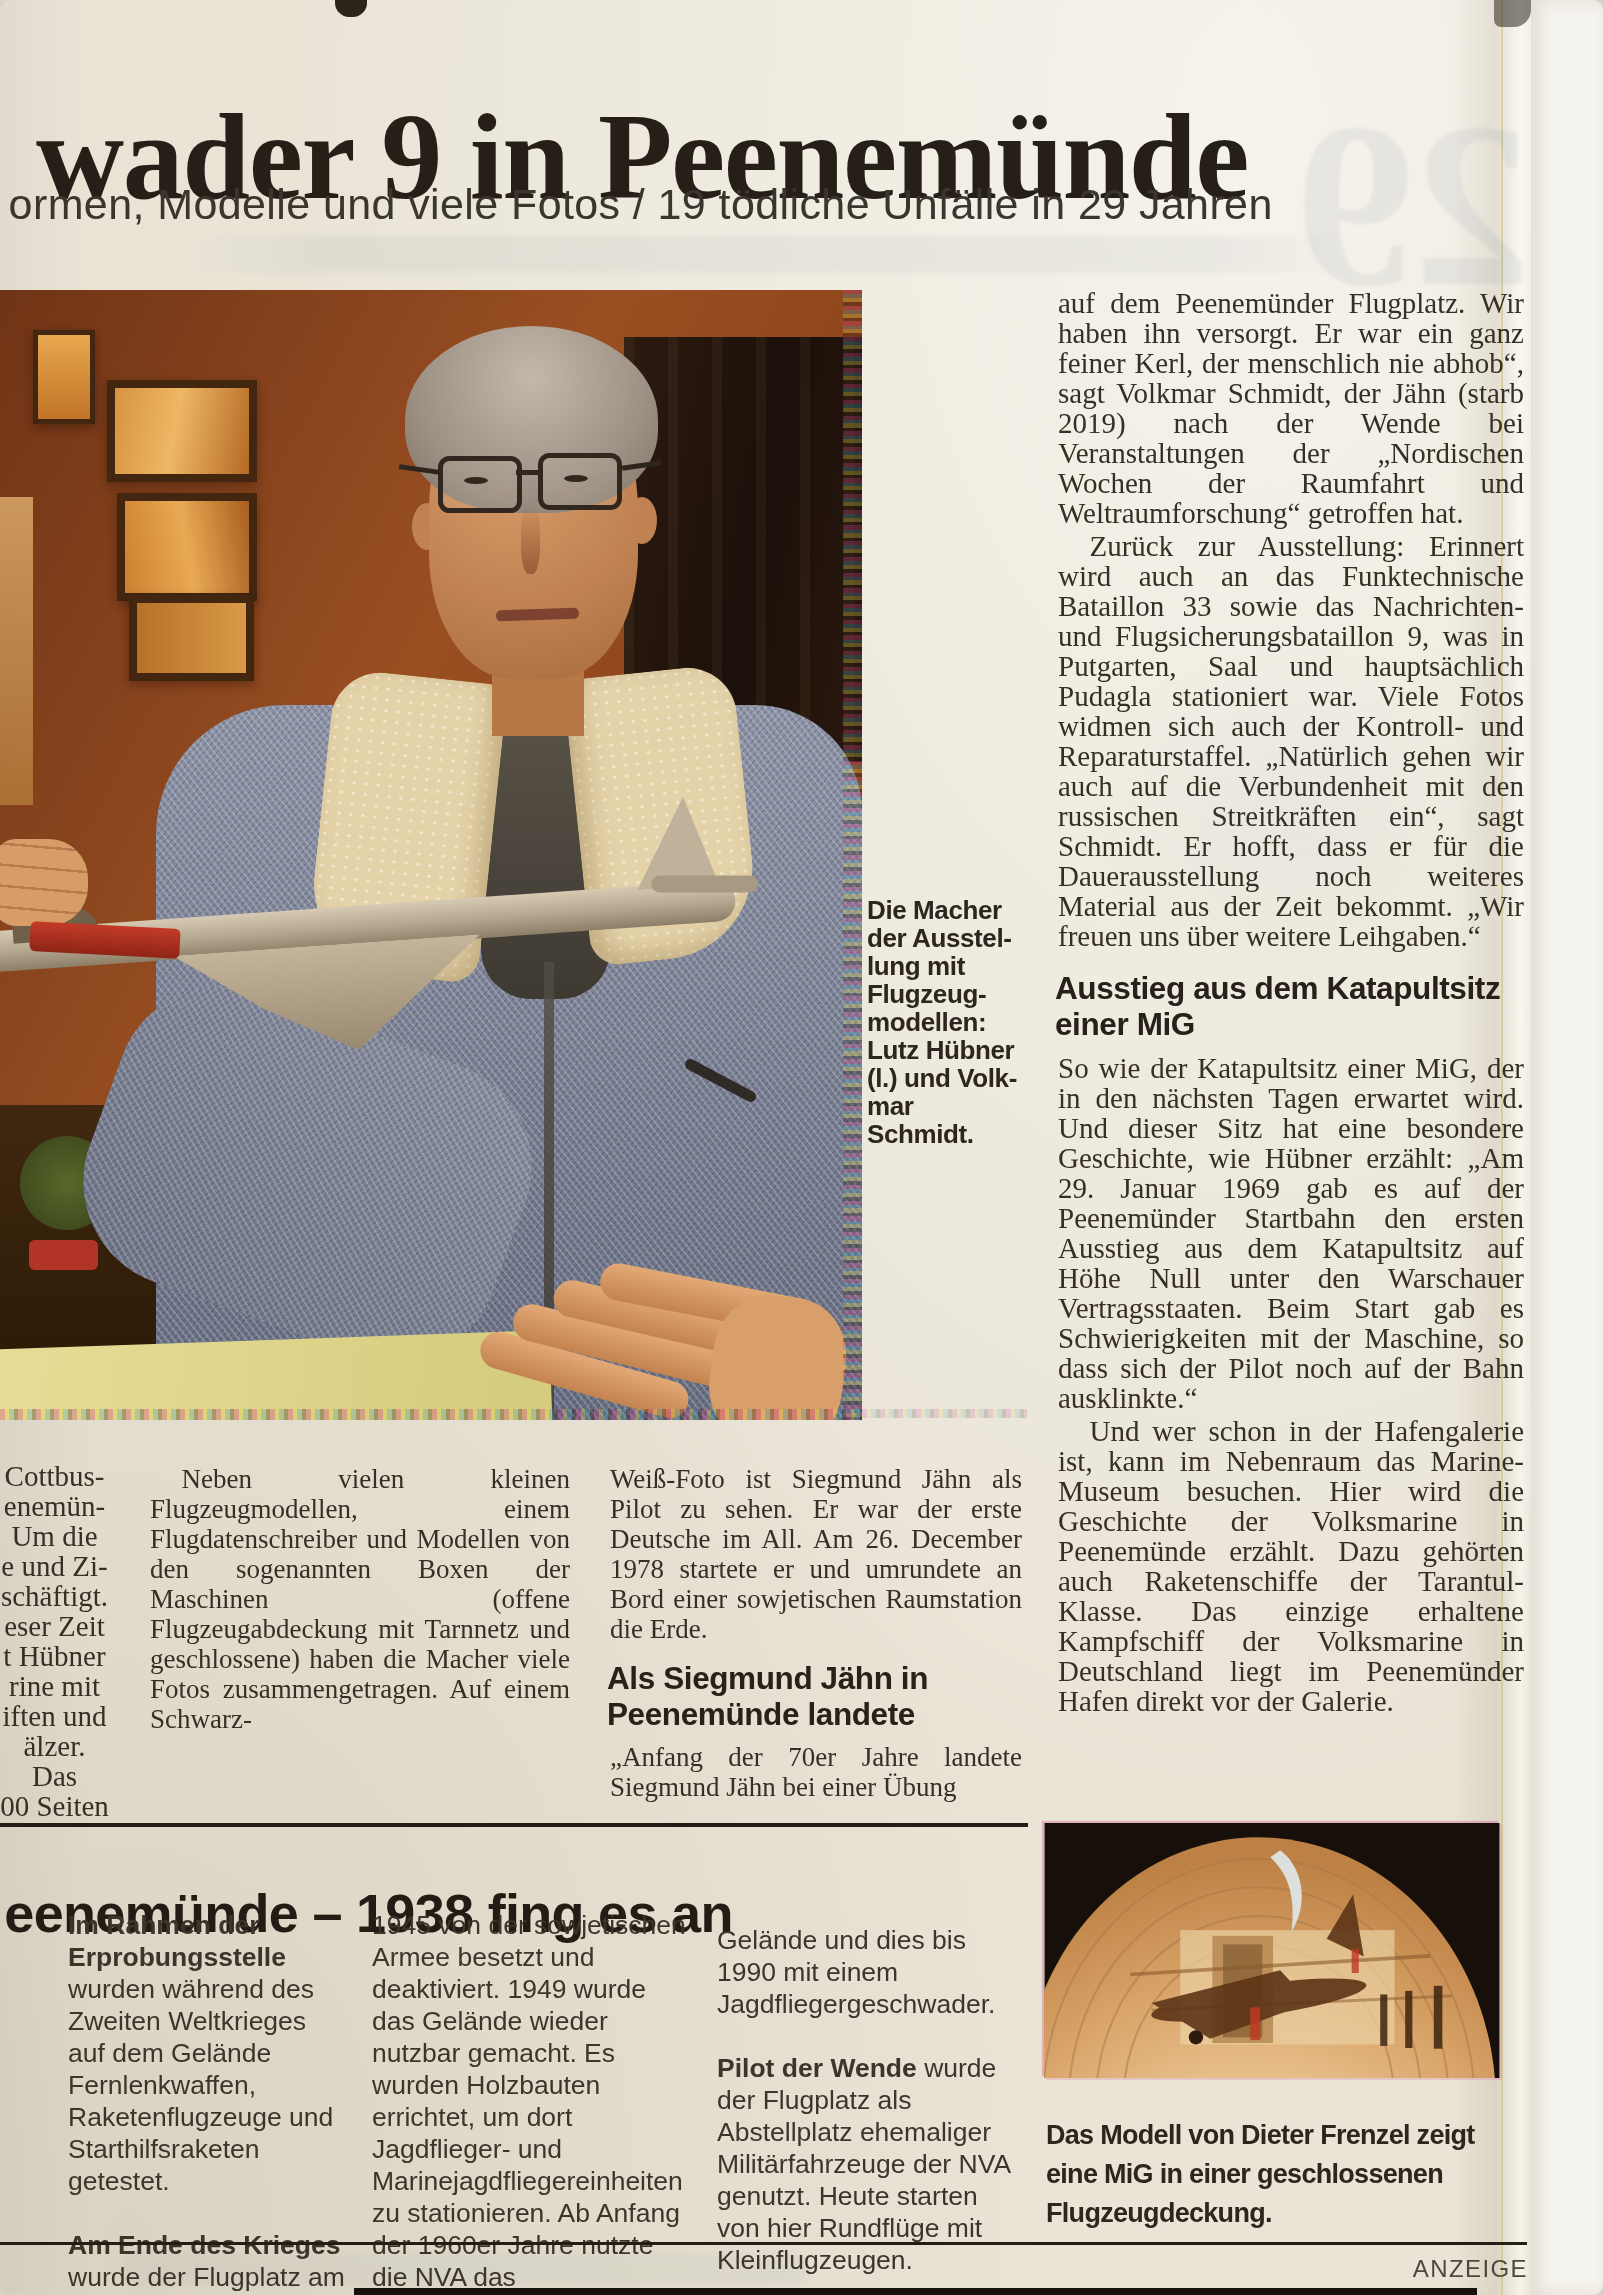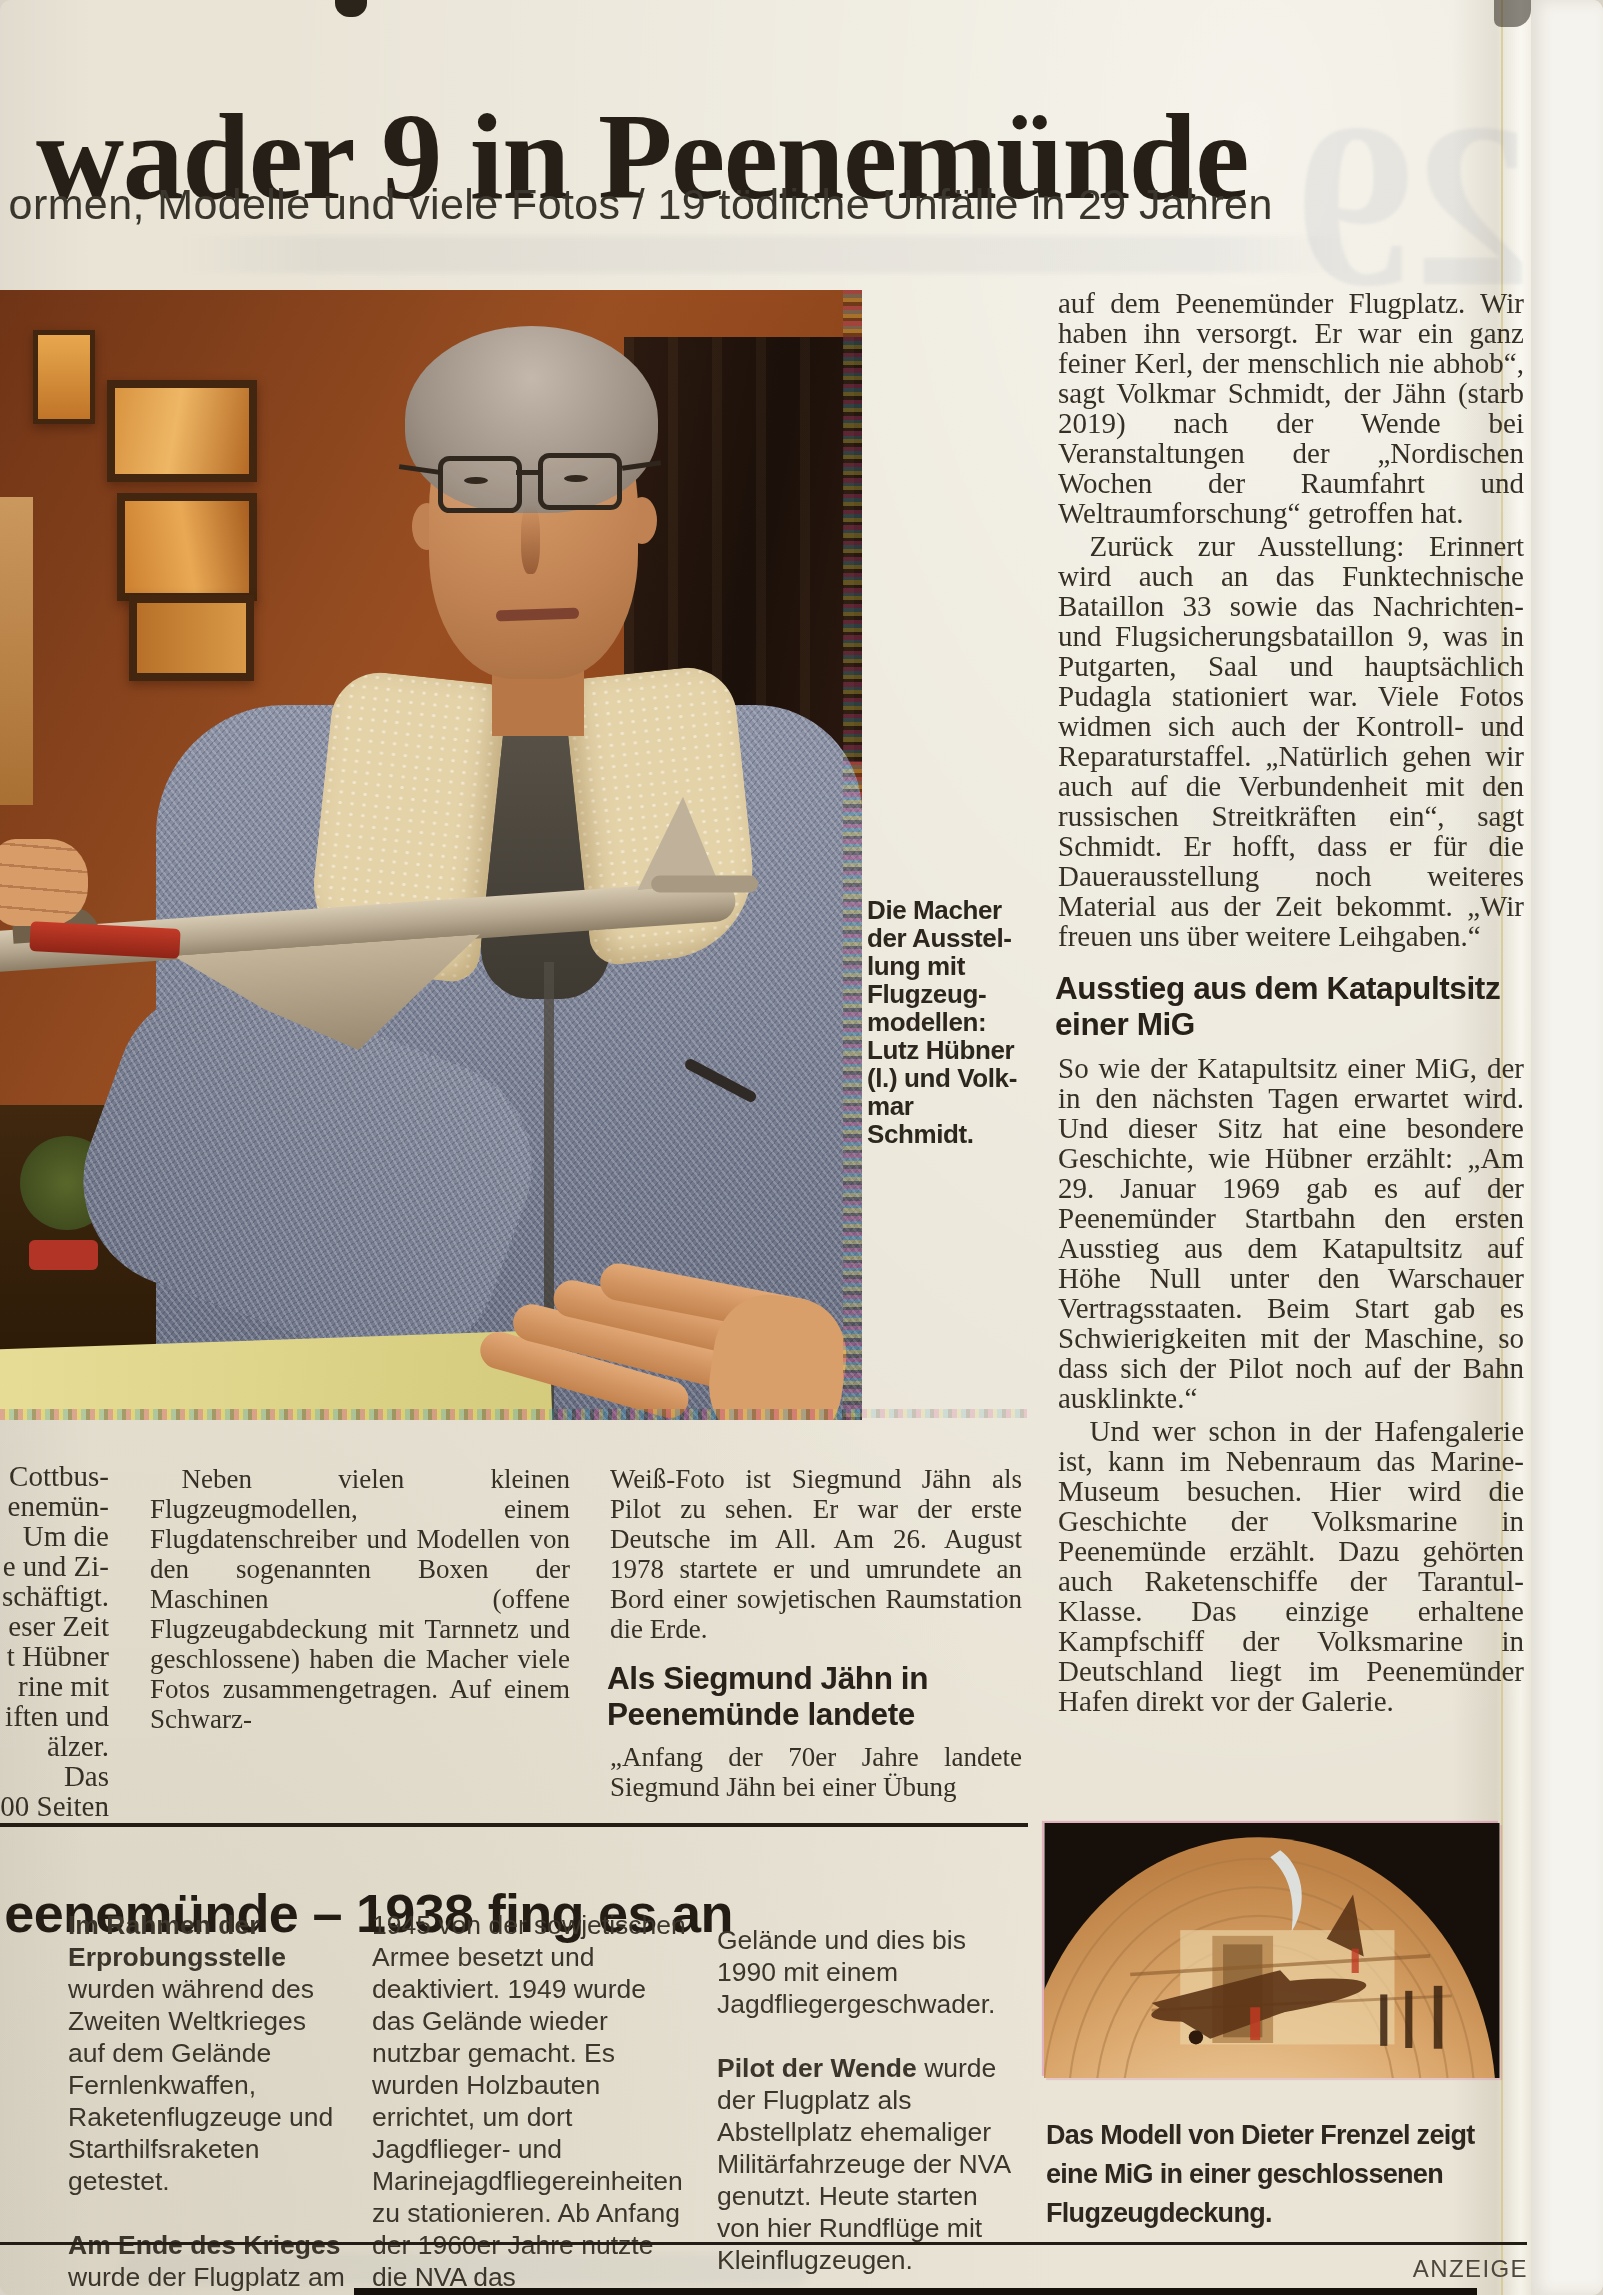--- a/index.html
+++ b/index.html
@@ -99,21 +99,21 @@
   
   .photo-caption{left:867px;top:896px;width:187px;}
   .cap-bold{font-family:"Liberation Sans",sans-serif;font-weight:700;font-size:26px;line-height:28px;letter-spacing:-0.4px;color:#2c261e;white-space:pre-line;}
   .cap-credit{margin-top:40px;font-family:"Liberation Sans",sans-serif;font-size:21.5px;line-height:33px;letter-spacing:1.1px;color:#5a5349;white-space:pre-line;}
   
   .bodytext{color:var(--c-ink_body,#362f26);text-align:justify;}
   .bodytext p{margin:3px;}
   .bodytext p.ind{text-indent:31.5px;}
   .right-col{left:1055px;top:285px;width:472px;font-size:29px;line-height:30px;}
   .col-subhead{font-family:"Liberation Sans",sans-serif;font-weight:700;font-size:31.5px;line-height:36px;letter-spacing:-0.4px;color:#27211a;text-align:left;white-space:pre-line;margin:18.6px 0 11.4px;}
-  .left-frag{left:0;top:1461px;width:109px;font-size:29px;line-height:30px;text-align:right;white-space:pre-line;color:var(--c-ink_body,#362f26);}
+  .left-frag{left:0;top:1461px;width:109px;font-size:29px;line-height:30px;text-align:center;white-space:pre-line;color:var(--c-ink_body,#362f26);}
   .mid2{left:147px;top:1461px;width:426px;font-size:27px;line-height:30px;}
   .mid3{left:607px;top:1461px;width:418px;font-size:27px;line-height:30px;}
   .mid3 .col-subhead{margin:15.7px 0 10px;}
   
   .box-rule{left:0;top:1823px;width:1028px;height:4.3px;background:var(--c-rule,#1e1812);}
   .box-title{left:4.3px;top:1837px;font-family:"Liberation Sans",sans-serif;font-weight:700;font-size:54px;letter-spacing:-0.7px;color:#231c14;white-space:nowrap;}
   .box-col{top:1909px;font-family:"Liberation Sans",sans-serif;font-size:26.5px;line-height:32px;color:#3c352b;}
   .box-col p{margin:0 0 31.5px;}
   .bc1{left:68px;width:278px;}
   .bc2{left:372px;width:318px;}
@@ -228,21 +228,21 @@
 eser Zeit
 t Hübner
 rine mit
 iften und
 älzer. Das
 00 Seiten</div>
   <div class="abs mid2 bodytext">
     <p class="ind">Neben vielen kleinen Flugzeugmodellen, einem Flugdatenschreiber und Modellen von den sogenannten Boxen der Maschinen (offene Flugzeugabdeckung mit Tarnnetz und geschlossene) haben die Macher viele Fotos zusammengetragen. Auf einem Schwarz-</p>
   </div>
   <div class="abs mid3 bodytext">
-    <p>Weiß-Foto ist Siegmund Jähn als Pilot zu sehen. Er war der erste Deutsche im All. Am 26. August 1978 startete er und umrundete an Bord einer sowjetischen Raumstation die Erde.</p>
+    <p>Weiß-Foto ist Siegmund Jähn als Pilot zu sehen. Er war der erste Deutsche im All. Am 26. December 1978 startete er und umrundete an Bord einer sowjetischen Raumstation die Erde.</p>
     <h3 class="col-subhead">Als Siegmund Jähn in
 Peenemünde landete</h3>
     <p>„Anfang der 70er Jahre landete Siegmund Jähn bei einer Übung</p>
   </div>
 
   <div class="abs box-rule"></div>
   <h2 class="abs box-title">eenemünde – 1938 fing es an</h2>
   <div class="abs box-col bc1">
     <p><b>Im Rahmen der Erprobungsstelle</b><span> wurden während des Zweiten Weltkrieges auf dem Gelände Fernlenkwaffen, Raketenflugzeuge und Starthilfsraketen getestet.</span></p>
     <p><b>Am Ende des Krieges</b><span> wurde der Flugplatz am 4. Mai</span></p>

